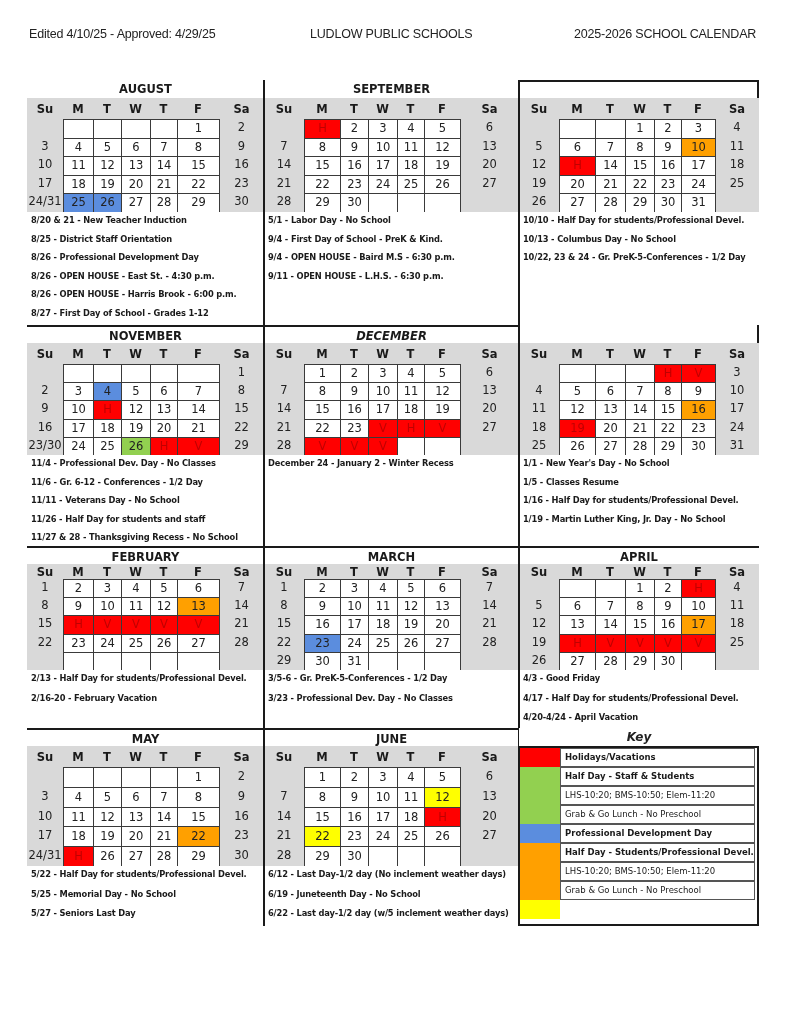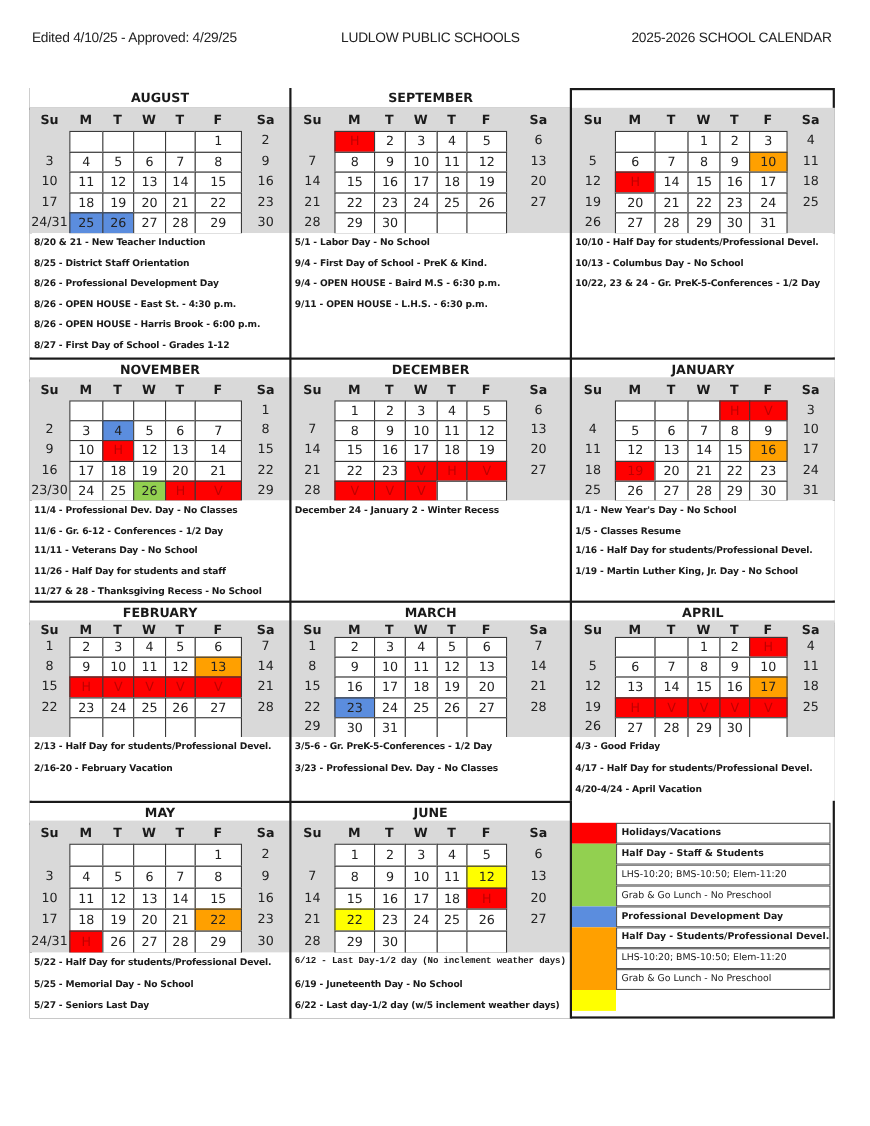--- a/index.html
+++ b/index.html
@@ -253,21 +253,21 @@
       </div>
       <div class="notes" style="top: 130px; height: 91px;">
         <div class="note" style="top: 3px;">11/4 - Professional Dev. Day - No Classes</div>
         <div class="note" style="top: 21.6px;">11/6 - Gr. 6-12 - Conferences - 1/2 Day</div>
         <div class="note" style="top: 40.2px;">11/11 - Veterans Day - No School</div>
         <div class="note" style="top: 58.8px;">11/26 - Half Day for students and staff</div>
         <div class="note" style="top: 77.4px;">11/27 &amp; 28 - Thanksgiving Recess - No School</div>
       </div>
     </div>
     <div class="month" style="left: 264px; top: 325px; width: 255px; height: 221px;">
-      <div class="month-title" style="border-top: 2px solid rgb(26, 26, 26);">DECEMBER</div>
+      <div class="month-title" style="border-top: 2px solid rgb(26, 26, 26); font-style: italic;">DECEMBER</div>
       <div class="grid-area" style="top: 18px; height: 112px;">
         <div class="dow" style="position: absolute; left: 0px; width: 40px; top: 2px; height: 19px; line-height: 19px;">Su</div>
         <div class="dow" style="position: absolute; left: 40px; width: 36px; top: 2px; height: 19px; line-height: 19px;">M</div>
         <div class="dow" style="position: absolute; left: 76px; width: 28px; top: 2px; height: 19px; line-height: 19px;">T</div>
         <div class="dow" style="position: absolute; left: 104px; width: 29px; top: 2px; height: 19px; line-height: 19px;">W</div>
         <div class="dow" style="position: absolute; left: 133px; width: 27px; top: 2px; height: 19px; line-height: 19px;">T</div>
         <div class="dow" style="position: absolute; left: 160px; width: 36px; top: 2px; height: 19px; line-height: 19px;">F</div>
         <div class="dow" style="position: absolute; left: 196px; width: 59px; top: 2px; height: 19px; line-height: 19px;">Sa</div>
         <div class="cell" style="position: absolute; top: 21px; left: 0px; width: 40px; height: 18.2px; line-height: 17.2px;"></div>
         <div class="cell wd" style="position: absolute; top: 21px; left: 40px; width: 37px; height: 19.2px; line-height: 17.2px; margin: 0px;">1</div>
@@ -303,21 +303,20 @@
         <div class="cell wd c-red" style="position: absolute; top: 93.8px; left: 104px; width: 30px; height: 19.2px; line-height: 17.2px; margin: 0px;">V</div>
         <div class="cell wd" style="position: absolute; top: 93.8px; left: 133px; width: 28px; height: 19.2px; line-height: 17.2px; margin: 0px;"></div>
         <div class="cell wd" style="position: absolute; top: 93.8px; left: 160px; width: 37px; height: 19.2px; line-height: 17.2px; margin: 0px;"></div>
         <div class="cell" style="position: absolute; top: 93.8px; left: 196px; width: 59px; height: 18.2px; line-height: 17.2px;"></div>
       </div>
       <div class="notes" style="top: 130px; height: 91px;">
         <div class="note" style="top: 3px;">December 24 - January 2 - Winter Recess</div>
       </div>
     </div>
     <div class="month" style="left: 519px; top: 325px; width: 240px; height: 221px;">
-      <div class="month-title" style="border-top: 2px solid rgb(26, 26, 26);">JANUARY</div>
       <div class="grid-area" style="top: 18px; height: 112px;">
         <div class="dow" style="position: absolute; left: 0px; width: 40px; top: 2px; height: 19px; line-height: 19px;">Su</div>
         <div class="dow" style="position: absolute; left: 40px; width: 36px; top: 2px; height: 19px; line-height: 19px;">M</div>
         <div class="dow" style="position: absolute; left: 76px; width: 30px; top: 2px; height: 19px; line-height: 19px;">T</div>
         <div class="dow" style="position: absolute; left: 106px; width: 29px; top: 2px; height: 19px; line-height: 19px;">W</div>
         <div class="dow" style="position: absolute; left: 135px; width: 27px; top: 2px; height: 19px; line-height: 19px;">T</div>
         <div class="dow" style="position: absolute; left: 162px; width: 34px; top: 2px; height: 19px; line-height: 19px;">F</div>
         <div class="dow" style="position: absolute; left: 196px; width: 44px; top: 2px; height: 19px; line-height: 19px;">Sa</div>
         <div class="cell" style="position: absolute; top: 21px; left: 0px; width: 40px; height: 18.2px; line-height: 17.2px;"></div>
         <div class="cell wd" style="position: absolute; top: 21px; left: 40px; width: 37px; height: 19.2px; line-height: 17.2px; margin: 0px;"></div>
@@ -608,31 +607,32 @@
         <div class="cell" style="position: absolute; top: 80.4px; left: 196px; width: 59px; height: 19.8px; line-height: 18.8px;">27</div>
         <div class="cell" style="position: absolute; top: 100.2px; left: 0px; width: 40px; height: 19.8px; line-height: 18.8px;">28</div>
         <div class="cell wd" style="position: absolute; top: 100.2px; left: 40px; width: 37px; height: 20.8px; line-height: 18.8px; margin: 0px;">29</div>
         <div class="cell wd" style="position: absolute; top: 100.2px; left: 76px; width: 29px; height: 20.8px; line-height: 18.8px; margin: 0px;">30</div>
         <div class="cell wd" style="position: absolute; top: 100.2px; left: 104px; width: 30px; height: 20.8px; line-height: 18.8px; margin: 0px;"></div>
         <div class="cell wd" style="position: absolute; top: 100.2px; left: 133px; width: 28px; height: 20.8px; line-height: 18.8px; margin: 0px;"></div>
         <div class="cell wd" style="position: absolute; top: 100.2px; left: 160px; width: 37px; height: 20.8px; line-height: 18.8px; margin: 0px;"></div>
         <div class="cell" style="position: absolute; top: 100.2px; left: 196px; width: 59px; height: 19.8px; line-height: 18.8px;"></div>
       </div>
       <div class="notes" style="top: 138px; height: 60px;">
-        <div class="note" style="top: 3px; font-family: Liberation Mono, monospace;">6/12 - Last Day-1/2 day (No inclement weather days)</div>
+        <div class="note" style="top: 3px;">6/12 - Last Day-1/2 day (No inclement weather days)</div>
         <div class="note" style="top: 22.5px;">6/19 - Juneteenth Day - No School</div>
         <div class="note" style="top: 42px;">6/22 - Last day-1/2 day (w/5 inclement weather days)</div>
       </div>
     </div>
     <div class="vline" style="left: 263px; top: 80px; height: 846px;"></div>
     <div class="vline" style="left: 518px; top: 80px; height: 648px;"></div>
     <div class="vline" style="left: 518px; top: 728px; height: 198px;"></div>
   </div>
 
 <div class="key">
+  <div class="key-title">Key</div>
   <div class="key-swatch" style="top:20px;height:19px;background:#ff0000;"></div>
   <div class="key-swatch" style="top:39px;height:57px;background:#92d050;"></div>
   <div class="key-swatch" style="top:96px;height:19px;background:#5b8dde;"></div>
   <div class="key-swatch" style="top:115px;height:57px;background:#ffa000;"></div>
   <div class="key-swatch" style="top:172px;height:19px;background:#ffff00;"></div>
 
   <div class="key-row b" style="top:20px">Holidays/Vacations</div>
   <div class="key-row b" style="top:39px">Half Day - Staff &amp; Students</div>
   <div class="key-row" style="top:58px">LHS-10:20; BMS-10:50; Elem-11:20</div>
   <div class="key-row" style="top:77px">Grab &amp; Go Lunch - No Preschool</div>

